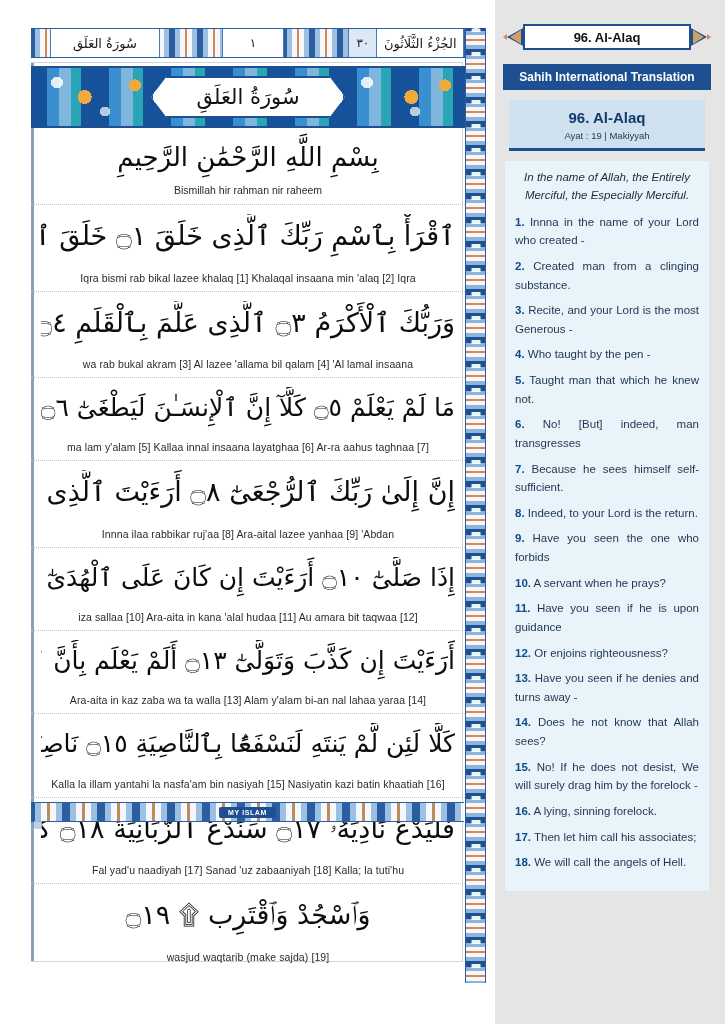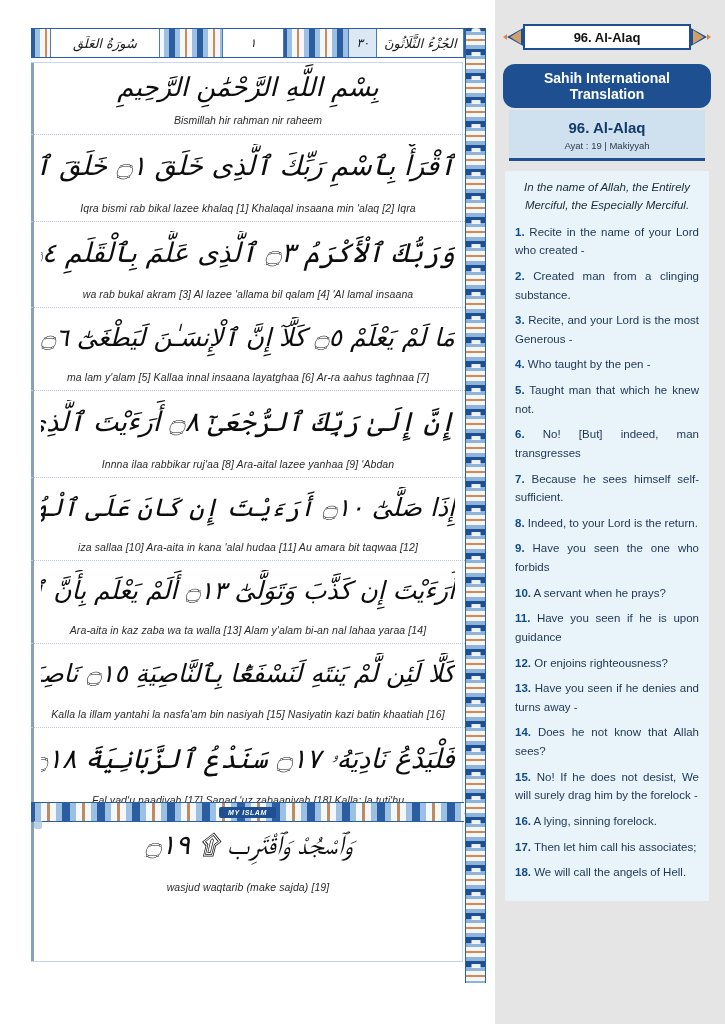--- a/index.html
+++ b/index.html
@@ -21,21 +21,20 @@
     background: #fff;
   }
 
   
   .mushaf {
     width: 495px;
     height: 864px;
     position: relative;
     background: #fff;
     padding: 22px 18px 0 22px;
-    font-style: italic;
   }
 
   
   .left-rule {
     position: absolute;
     left: 31px; top: 62px;
     width: 3px; height: 900px;
     background: #8a9fb8;
   }
 
@@ -296,26 +295,26 @@
     position: absolute;
     top: 50%; transform: translateY(-50%);
     width: 24px; height: 24px;
   }
   .badge-orn.left  { left: 0; }
   .badge-orn.right { right: 0; }
 
   .trans-bar {
     background: #1d4f91;
     color: #ffffff;
-    font-size: 14px;
+    font-size: 12px;
     font-weight: bold;
     text-align: center;
     padding: 6px 4px;
-    border-radius: 12px;
-    margin-bottom: 2px;
+    border-radius: 0;
+    margin-bottom: 10px;
   }
 
   .info-box {
     background: #cfe0ef;
     border-bottom: 3px solid #1d4f91;
     text-align: center;
     padding: 9px 6px 7px;
     margin: 0 6px 10px 6px;
   }
   .info-title { font-size: 15px; font-weight: bold; color: #123a6b; }
@@ -354,20 +353,23 @@
     <div class="mushaf-frame"></div>
     <div class="right-band"></div>
 
     <div class="head-strip">
       <div class="head-cell hc-surah">سُورَةُ العَلَق</div>
       <div class="head-cell hc-page">١</div>
       <div class="head-cell hc-juznum">٣٠</div>
       <div class="head-cell hc-juz">الجُزْءُ الثَّلَاثُونَ</div>
     </div>
 
+    <div class="surah-band">
+      <div class="surah-plaque">سُورَةُ العَلَقِ</div>
+    </div>
 
     <div class="verse-area">
 
       <div class="bismillah-row">
         <div class="bismillah-ar">بِسْمِ اللَّهِ الرَّحْمَٰنِ الرَّحِيمِ</div>
         <div class="bismillah-tr">Bismillah hir rahman nir raheem</div>
       </div>
 
       <div class="vrow">
         <div class="arabic">ٱقْرَأْ بِٱسْمِ رَبِّكَ ٱلَّذِى خَلَقَ ۝١ خَلَقَ ٱلْإِنسَـٰنَ مِنْ عَلَقٍ ۝٢ ٱقْرَأْ</div>
@@ -439,21 +441,21 @@
     <div class="info-box">
       <div class="info-title">96. Al-Alaq</div>
       <div class="info-sub">Ayat : 19  |  Makiyyah</div>
     </div>
 
     <div class="trans-body">
       <div class="basmala-line">In the name of Allah, the Entirely Merciful, the Especially Merciful.</div>
 
       <div class="ayah">
         <span class="num">1.</span>
-        <span>Recite in the name of your Lord who created -</span>
+        <span>Innna in the name of your Lord who created -</span>
       </div>
       <div class="ayah">
         <span class="num">2.</span>
         <span>Created man from a clinging substance.</span>
       </div>
       <div class="ayah">
         <span class="num">3.</span>
         <span>Recite, and your Lord is the most Generous -</span>
       </div>
       <div class="ayah">

